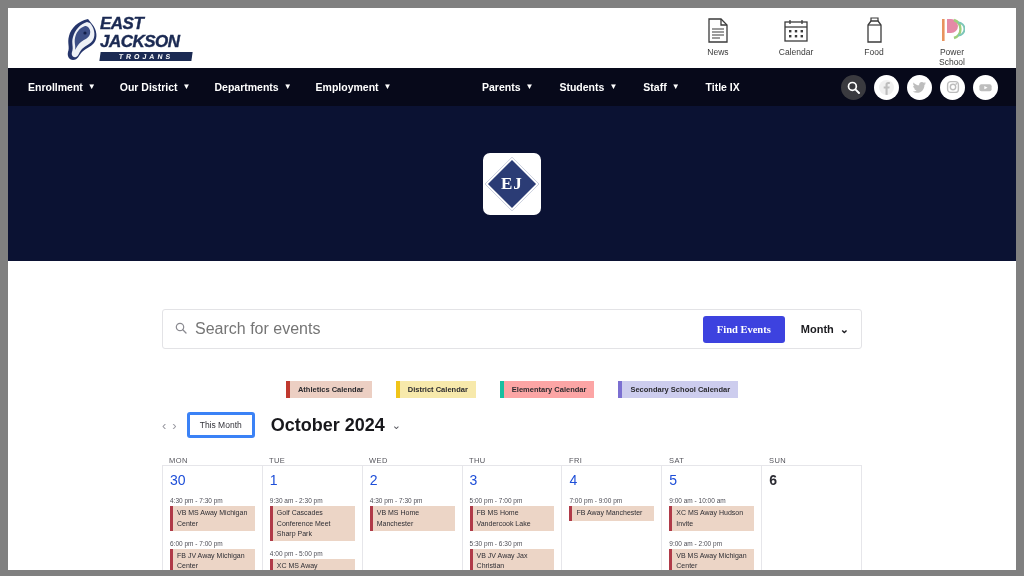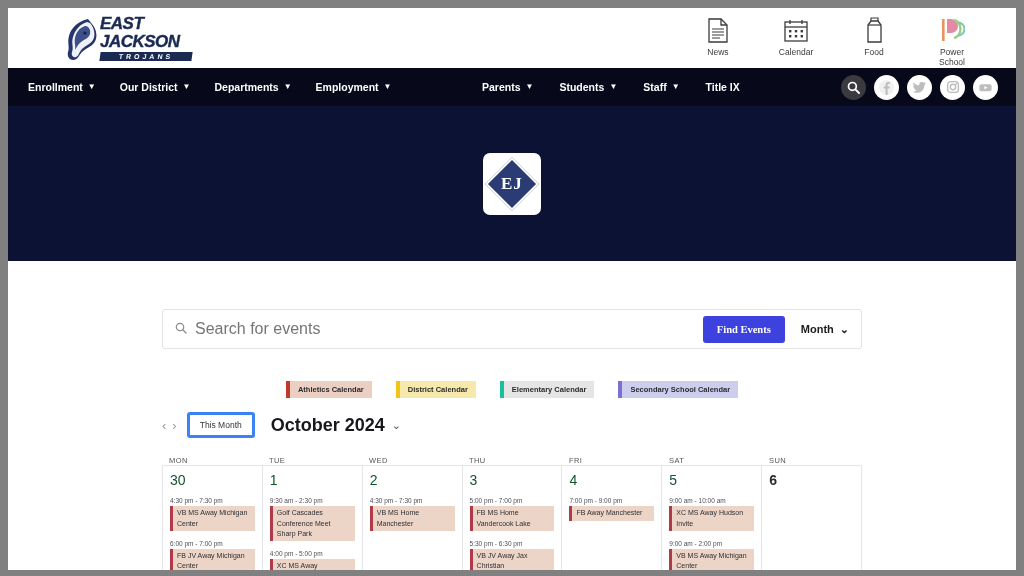--- a/index.html
+++ b/index.html
@@ -141,21 +141,21 @@
     flex: 1; font-size: 7.5px; color: #55555c; letter-spacing: 0.4px;
     padding-left: 7px;
   }
 
   .grid-row { display: flex; border-left: 1px solid #e6e6ea; }
   .cell {
     flex: 1; min-width: 0; border-top: 1px solid #e6e6ea;
     border-right: 1px solid #e6e6ea; padding: 7px 7px 0 7px;
     min-height: 105px;
   }
-  .daynum { font-size: 14px; color: #14532d; line-height: 1.1; }
+  .daynum { font-size: 14px; color: #1d4ed8; line-height: 1.1; }
   .daynum.bold { font-weight: 700; color: #2c2c33; }
 
   .evt { margin-top: 9px; }
   .evt-time { font-size: 6.5px; color: #4e4e56; margin-bottom: 2px; }
   .evt-box {
     border-left-width: 3px; border-left-style: solid;
     padding: 2px 4px; font-size: 7px; line-height: 1.45; color: #2e2e34;
   }
 </style>
 </head>
@@ -351,21 +351,21 @@
         </div>
       </div>
 
       <div class="legend">
         <div class="legend-pill" style="border-left-color:#c0392f; background:#eccfc3;">
           <span>Athletics Calendar</span>
         </div>
         <div class="legend-pill" style="border-left-color:#f0c419; background:#f7e9ab;">
           <span>District Calendar</span>
         </div>
-        <div class="legend-pill" style="border-left-color:#19bfa0; background:#e5e5e5;">
+        <div class="legend-pill" style="border-left-color:#19bfa0; background:#fca5a5;">
           <span>Elementary Calendar</span>
         </div>
         <div class="legend-pill" style="border-left-color:#7b6fd1; background:#cdcdee;">
           <span>Secondary School Calendar</span>
         </div>
       </div>
 
       <div class="cal-head">
         <div class="arrows">
           <span class="arrow">‹</span>

